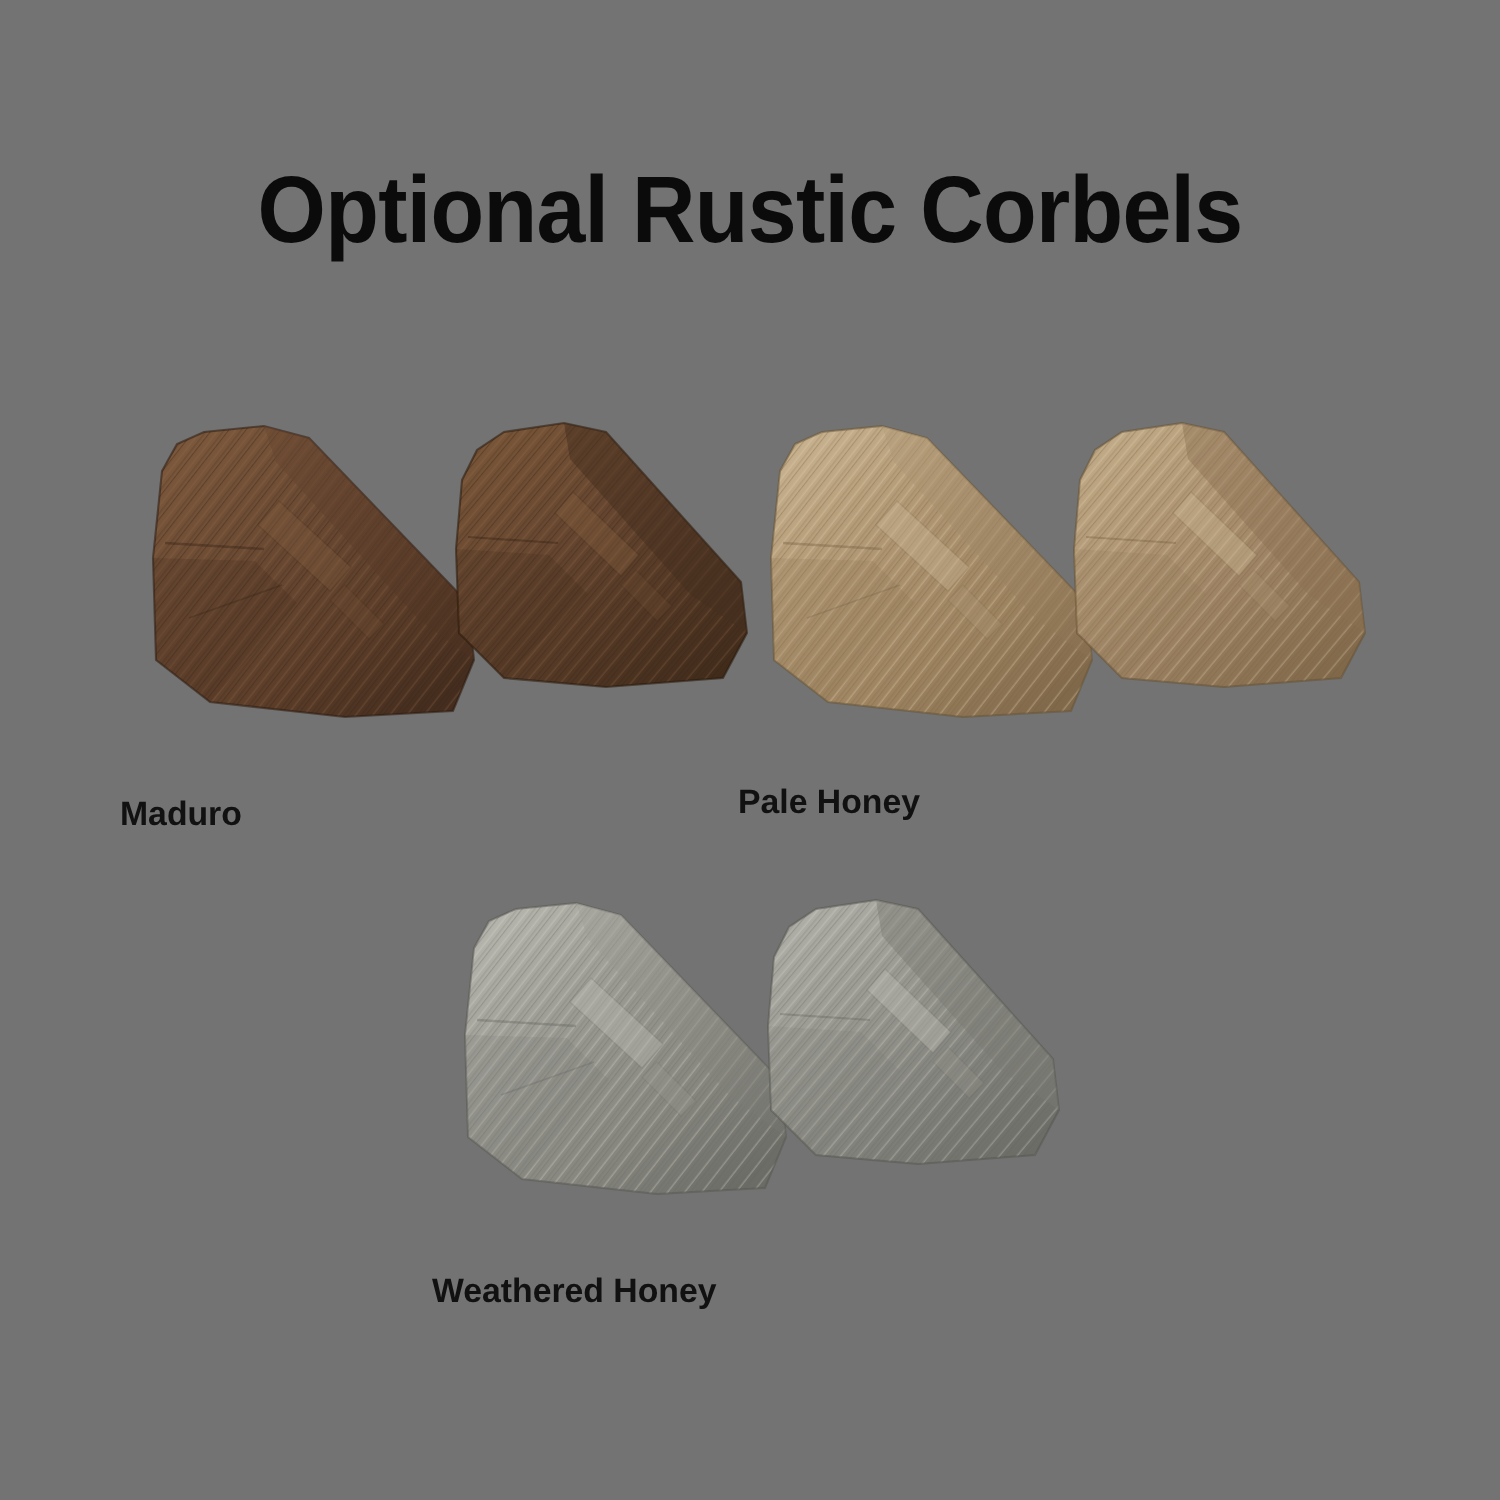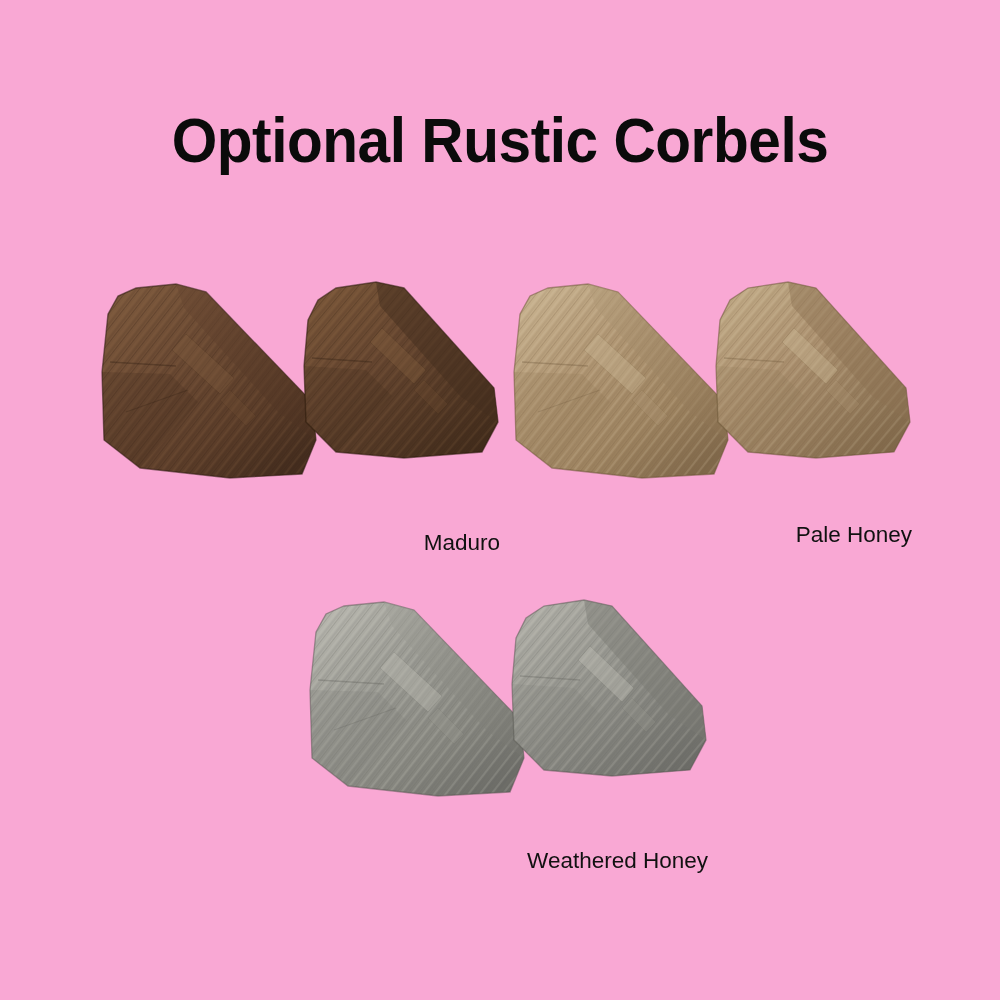--- a/index.html
+++ b/index.html
@@ -11,21 +11,21 @@
     height: 1000px;
     background: #ffffff;
     font-family: "Liberation Sans", sans-serif;
     overflow: hidden;
     position: relative;
   }
 
   #product-sheet {
     position: absolute;
     inset: 0;
-    background: #f9a8d4;
+    background: #737373;
   }
 
   
   #page-title {
     position: absolute;
     top: 103px;
     left: 0;
     width: 1000px;
     text-align: center;
     font-family: "Liberation Sans", sans-serif;
@@ -44,23 +44,23 @@
     position: absolute;
   }
   .corbel-pair {
     position: absolute;
     top: 0;
     left: 0;
   }
   .group-label {
     position: absolute;
     width: 100%;
-    text-align: right;
+    text-align: left;
     font-family: "Liberation Sans", sans-serif;
-    font-weight: normal;
+    font-weight: bold;
     font-size: 22.5px;
     line-height: 26px;
     color: #111111;
     white-space: nowrap;
   }
 
   #group-maduro      { left: 80px;  top: 262px; width: 420px; height: 310px; }
   #group-pale-honey  { left: 492px; top: 262px; width: 420px; height: 310px; }
   #group-weathered   { left: 288px; top: 580px; width: 420px; height: 310px; }
 

